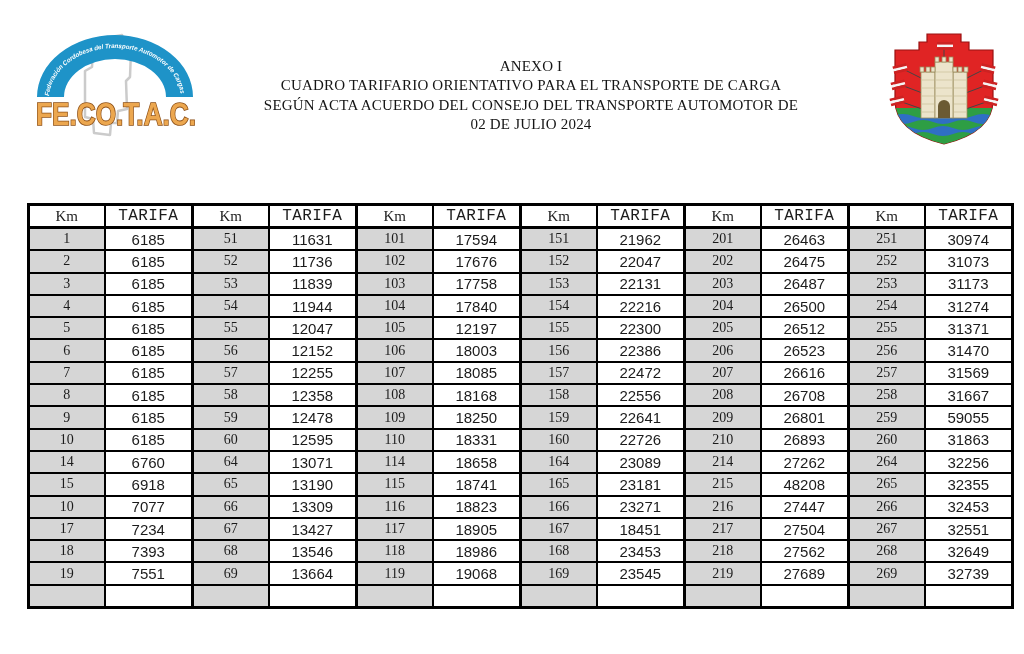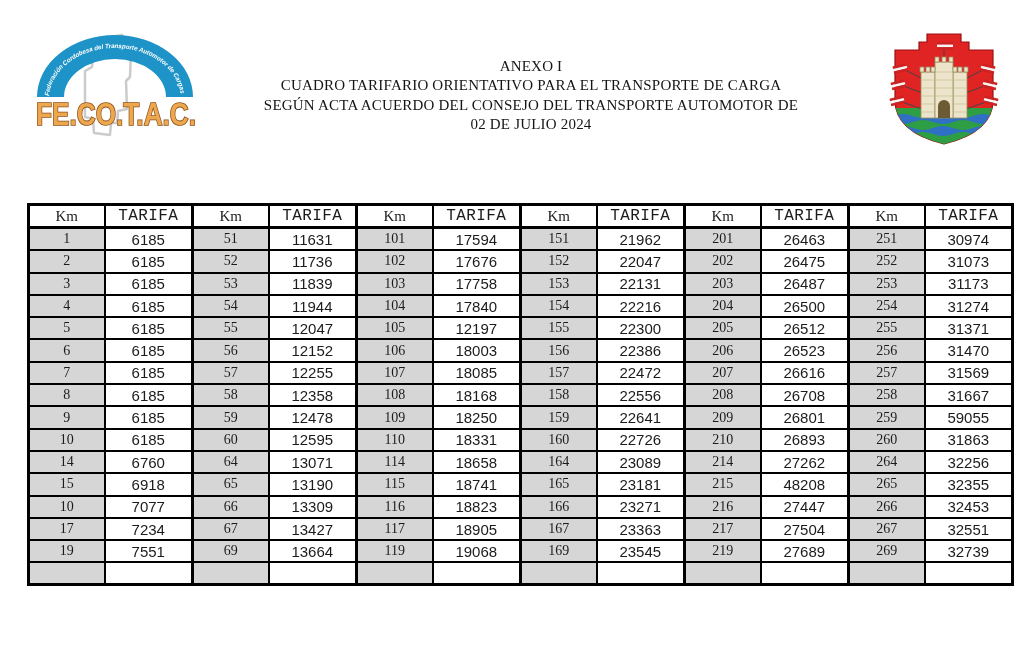--- a/index.html
+++ b/index.html
@@ -385,25 +385,39 @@
           <td class="tarifa">32453</td>
         </tr>
         <tr>
           <td class="km">17</td>
           <td class="tarifa">7234</td>
           <td class="km">67</td>
           <td class="tarifa">13427</td>
           <td class="km">117</td>
           <td class="tarifa">18905</td>
           <td class="km">167</td>
-          <td class="tarifa">23363</td>
+          <td class="tarifa">18451</td>
           <td class="km">217</td>
           <td class="tarifa">27504</td>
           <td class="km">267</td>
           <td class="tarifa">32551</td>
+        </tr>
+        <tr>
+          <td class="km">18</td>
+          <td class="tarifa">7393</td>
+          <td class="km">68</td>
+          <td class="tarifa">13546</td>
+          <td class="km">118</td>
+          <td class="tarifa">18986</td>
+          <td class="km">168</td>
+          <td class="tarifa">23453</td>
+          <td class="km">218</td>
+          <td class="tarifa">27562</td>
+          <td class="km">268</td>
+          <td class="tarifa">32649</td>
         </tr>
         <tr>
           <td class="km">19</td>
           <td class="tarifa">7551</td>
           <td class="km">69</td>
           <td class="tarifa">13664</td>
           <td class="km">119</td>
           <td class="tarifa">19068</td>
           <td class="km">169</td>
           <td class="tarifa">23545</td>

